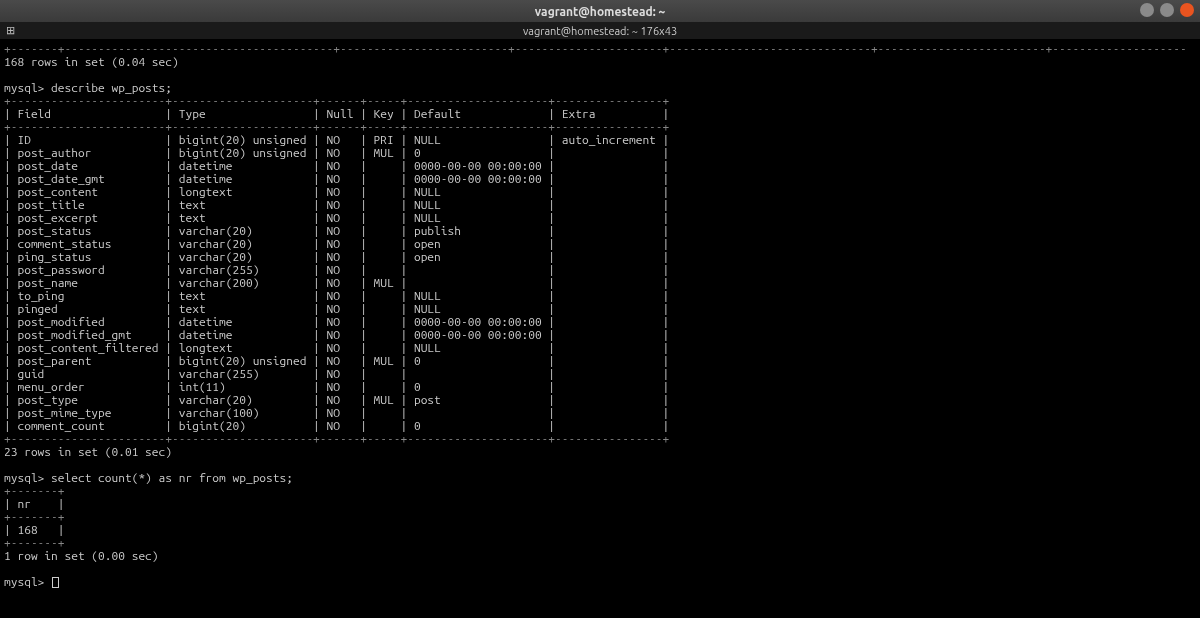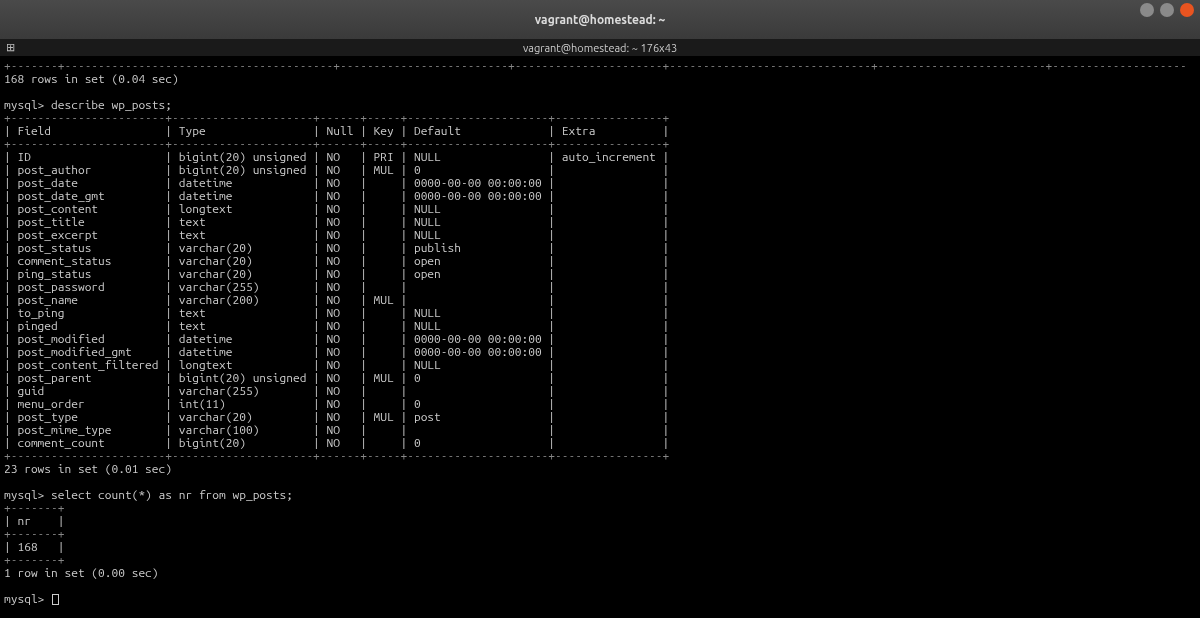--- a/index.html
+++ b/index.html
@@ -1,20 +1,20 @@
 <!DOCTYPE html>
 <html><head>
 <meta charset="utf-8">
 <style>
   * { margin: 0; padding: 0; box-sizing: border-box; }
   html, body { width: 1200px; height: 618px; overflow: hidden; font-family: "Ubuntu Mono", "DejaVu Sans Mono", monospace; }
   body { background: #2c2c2c; }
 
   .titlebar {
-    height: 39px;
+    height: 22px;
     background: linear-gradient(#4a4a4a, #3a3a3a);
     display: flex;
     align-items: center;
     justify-content: center;
     position: relative;
     font-family: "Ubuntu", sans-serif;
     font-size: 12px;
     font-weight: bold;
     color: #ddd;
   }

